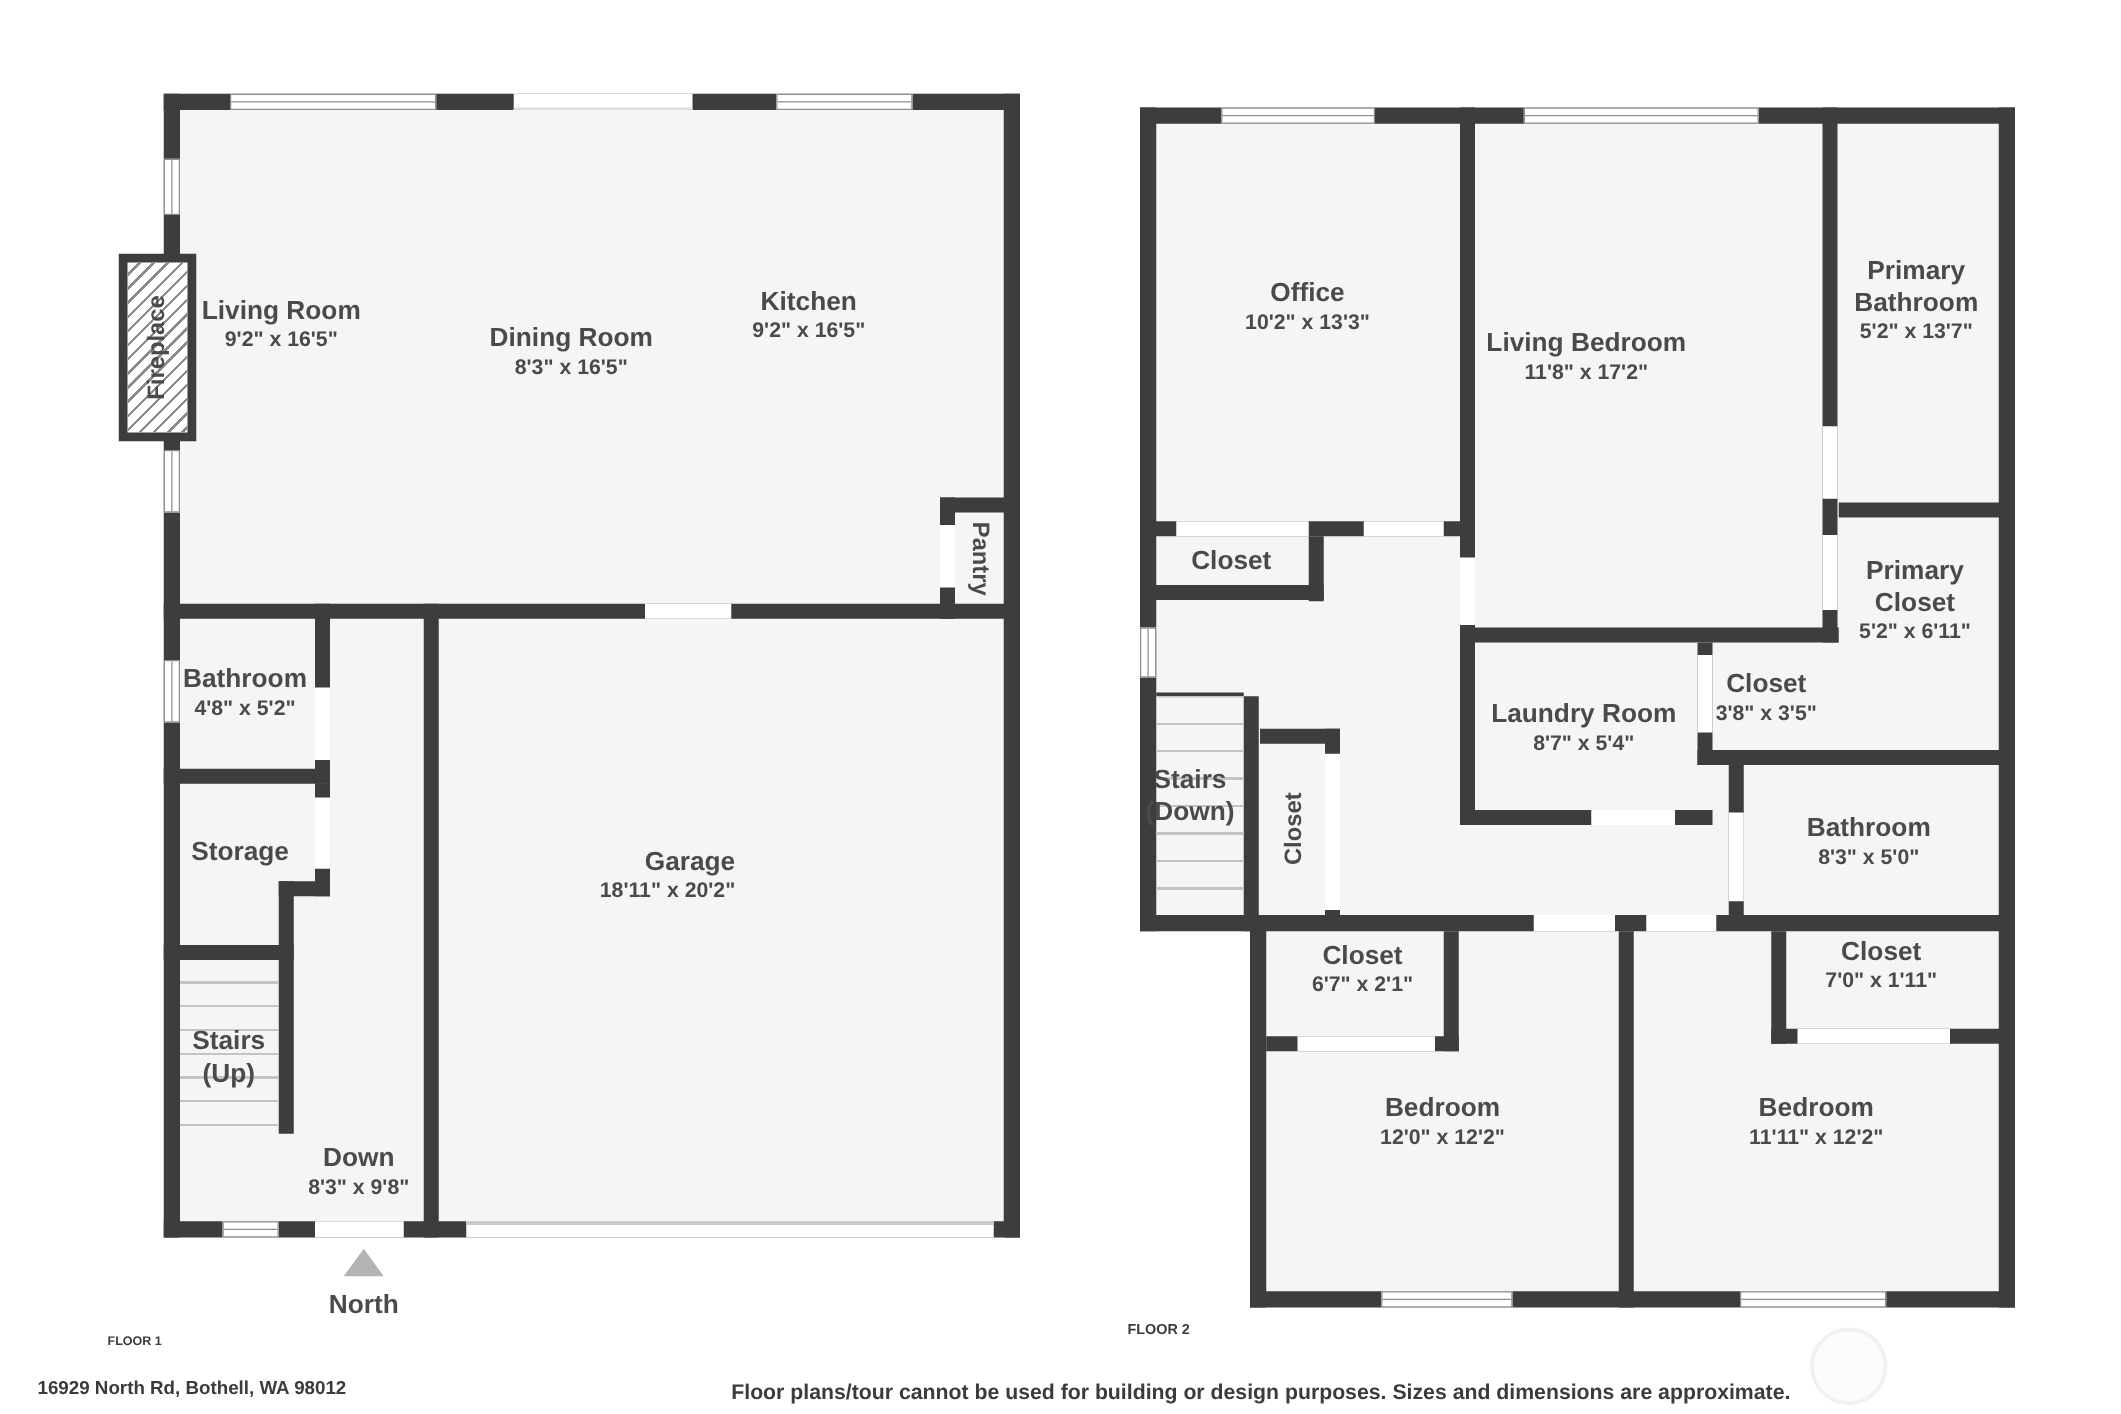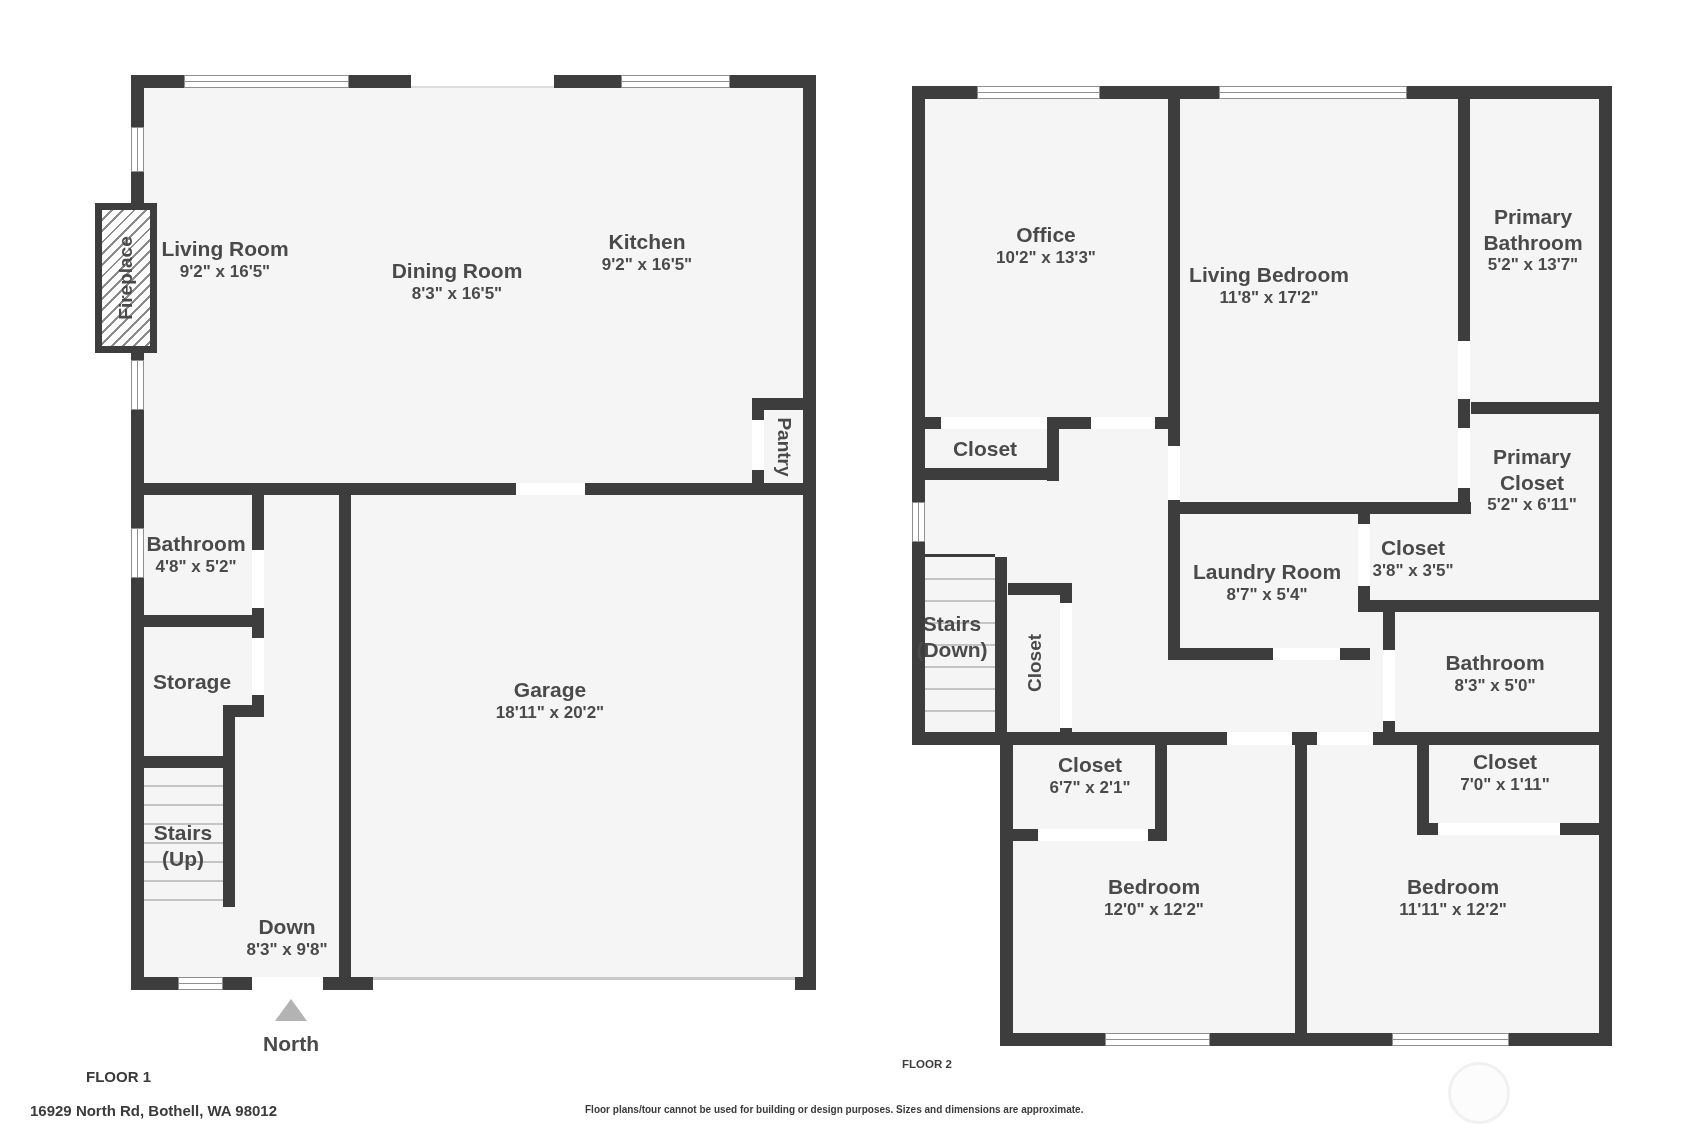--- a/index.html
+++ b/index.html
@@ -105,21 +105,21 @@
       <div class="nm">Storage</div>
     </div>
     <div class="lbl" style="left:183px;top:846px;">
       <div class="nm">Stairs</div>
       <div class="nm">(Up)</div>
     </div>
     <div class="lbl" style="left:287px;top:937px;">
       <div class="nm">Down</div>
       <div class="dm">8'3" x 9'8"</div>
     </div>
-    <div class="lbl" style="left:550px;top:700px;">
+    <div class="lbl" style="left:534px;top:700px;text-align:right;">
       <div class="nm">Garage</div>
       <div class="dm">18'11" x 20'2"</div>
     </div>
 
     <div class="tri" style="left:275px;top:999px;"></div>
     <div class="entry-lbl" style="left:291px;top:1032px;">North</div>
   </div>
 
   <div>
     <div class="fill" style="left:912px;top:86px;width:700px;height:659px;"></div>
@@ -227,19 +227,19 @@
     <div class="lbl" style="left:1154px;top:897px;">
       <div class="nm">Bedroom</div>
       <div class="dm">12'0" x 12'2"</div>
     </div>
     <div class="lbl" style="left:1453px;top:897px;">
       <div class="nm">Bedroom</div>
       <div class="dm">11'11" x 12'2"</div>
     </div>
   </div>
 
-  <div class="foot" style="left:86px;top:1068px;font-size:15px;">FLOOR 1</div>
+  <div class="foot" style="left:86px;top:1068px;font-size:10px;">FLOOR 1</div>
   <div class="foot" style="left:902px;top:1058px;font-size:11.5px;">FLOOR 2</div>
   <div class="foot" style="left:30px;top:1102px;font-size:15px;">16929 North Rd, Bothell, WA 98012</div>
-  <div class="foot" style="left:585px;top:1104px;font-size:10px;">Floor plans/tour cannot be used for building or design purposes. Sizes and dimensions are approximate.</div>
+  <div class="foot" style="left:585px;top:1104px;font-size:17px;">Floor plans/tour cannot be used for building or design purposes. Sizes and dimensions are approximate.</div>
 
   <div class="wm" style="left:1448px;top:1062px;"></div>
 </div>
 
 </body></html>

